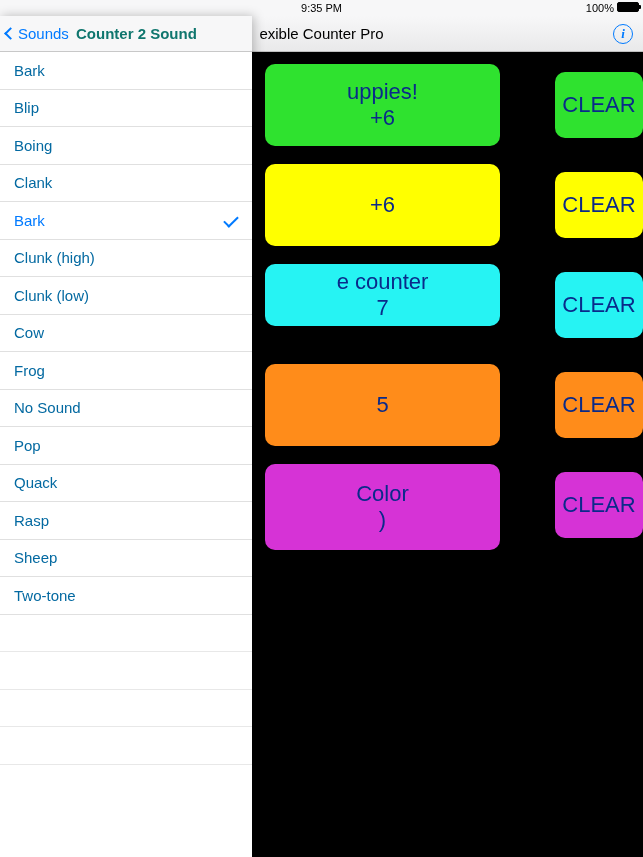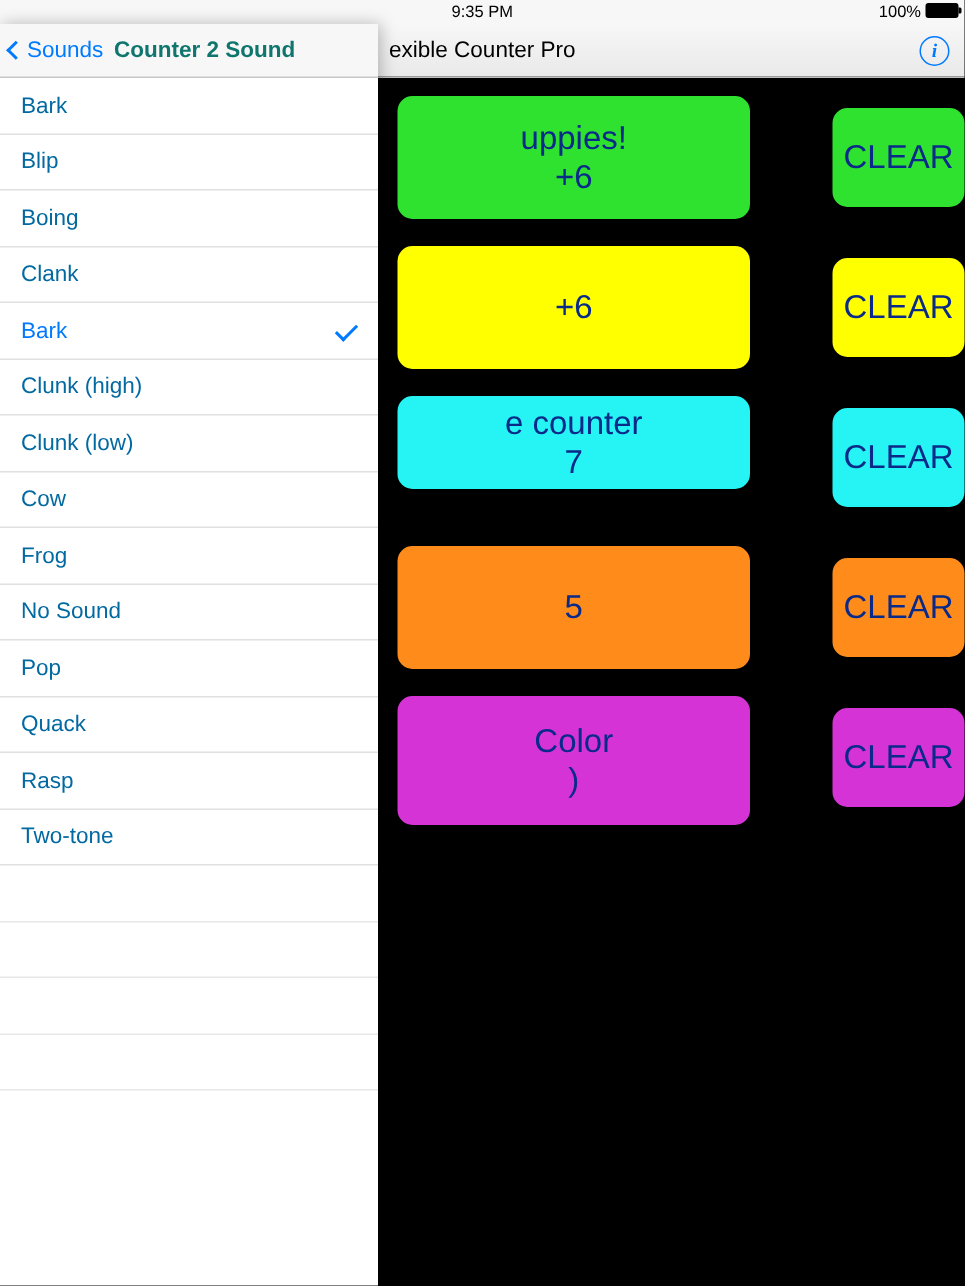--- a/index.html
+++ b/index.html
@@ -125,20 +125,23 @@
       <div class="cell">
         <span>Pop</span>
       </div>
       <div class="cell">
         <span>Quack</span>
       </div>
       <div class="cell">
         <span>Rasp</span>
       </div>
       <div class="cell">
+        <span>Sheep</span>
+      </div>
+      <div class="cell">
         <span>Two-tone</span>
       </div>
       <div class="cell empty"></div>
       <div class="cell empty"></div>
       <div class="cell empty"></div>
       <div class="cell empty"></div>
     </div>
 </div>
 
 </body></html>

